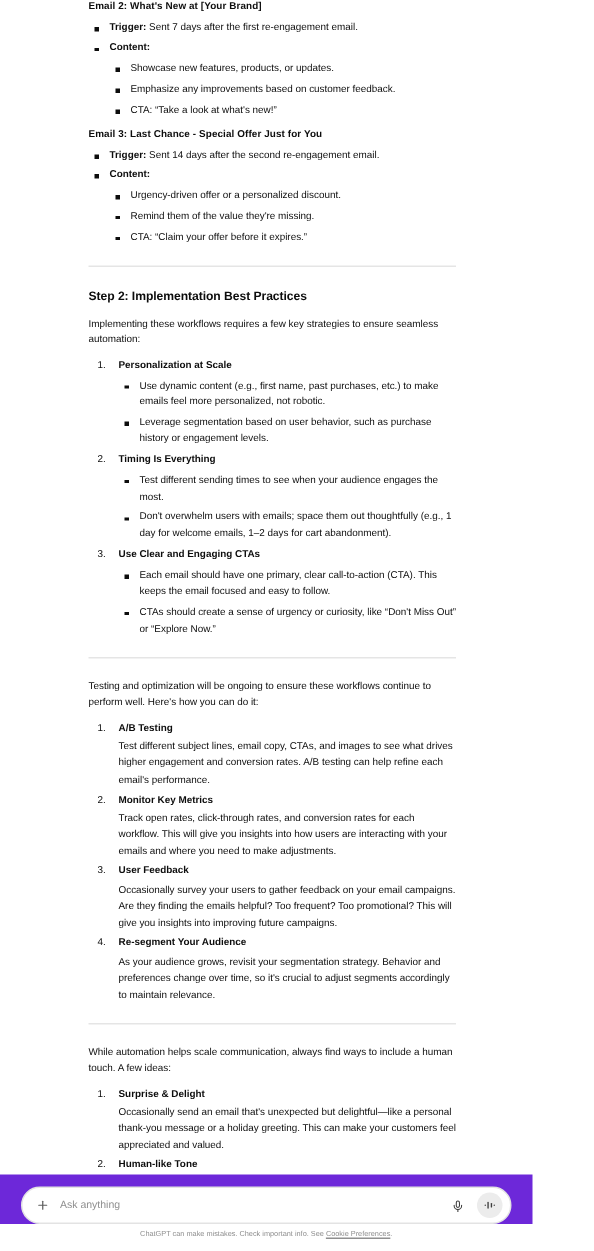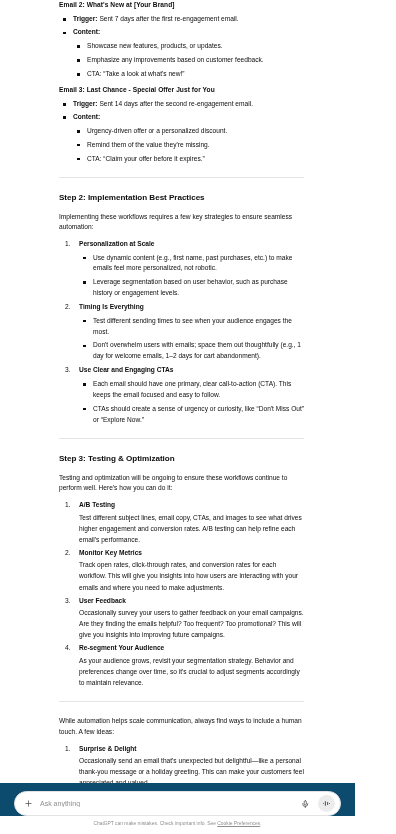--- a/index.html
+++ b/index.html
@@ -156,21 +156,21 @@
     border: 0;
     border-top: 1px solid #e5e5e5;
     margin: 13px 0 14px 0;
     width: 100%;
   }
 
   
   .composer-wrap {
     flex: 0 0 auto;
     padding: 8px 14px 0 14px;
-    background: #0c4a6e;
+    background: #6d28d9;
   }
 
   .composer {
     height: 25px;
     border: 1px solid #e3e3e3;
     border-radius: 13px;
     background: #ffffff;
     display: flex;
     align-items: center;
     padding: 0 5px 0 7px;
@@ -305,21 +305,20 @@
           <span class="li-title">Use Clear and Engaging CTAs</span>
           <ul class="lvl2">
             <li>Each email should have one primary, clear call-to-action (CTA). This keeps the email focused and easy to follow.</li>
             <li>CTAs should create a sense of urgency or curiosity, like “Don't Miss Out” or “Explore Now.”</li>
           </ul>
         </li>
       </ol>
 
       <hr class="rule">
 
-      <h3 class="h-step">Step 3: Testing &amp; Optimization</h3>
       <p class="body">Testing and optimization will be ongoing to ensure these workflows continue to perform well. Here's how you can do it:</p>
       <ol class="num">
         <li>
           <span class="li-title">A/B Testing</span>
           <span class="li-para">Test different subject lines, email copy, CTAs, and images to see what drives higher engagement and conversion rates. A/B testing can help refine each email's performance.</span>
         </li>
         <li>
           <span class="li-title">Monitor Key Metrics</span>
           <span class="li-para">Track open rates, click-through rates, and conversion rates for each workflow. This will give you insights into how users are interacting with your emails and where you need to make adjustments.</span>
         </li>

